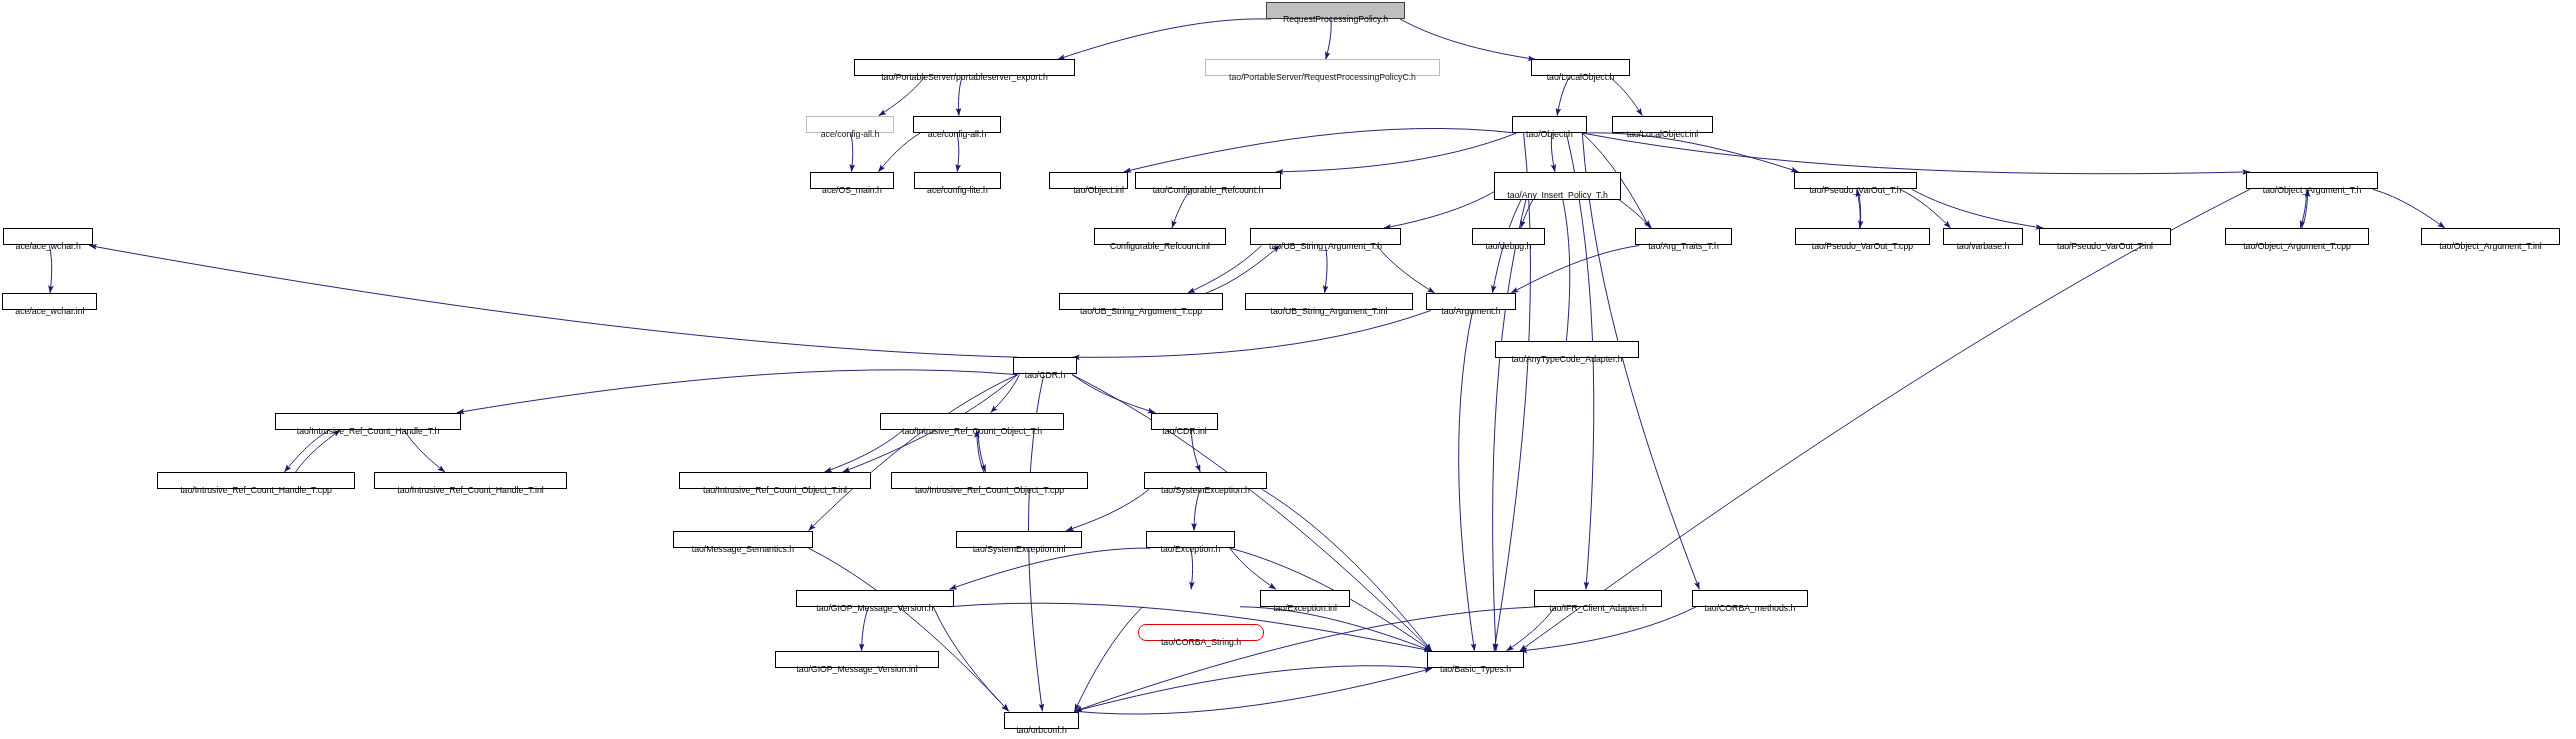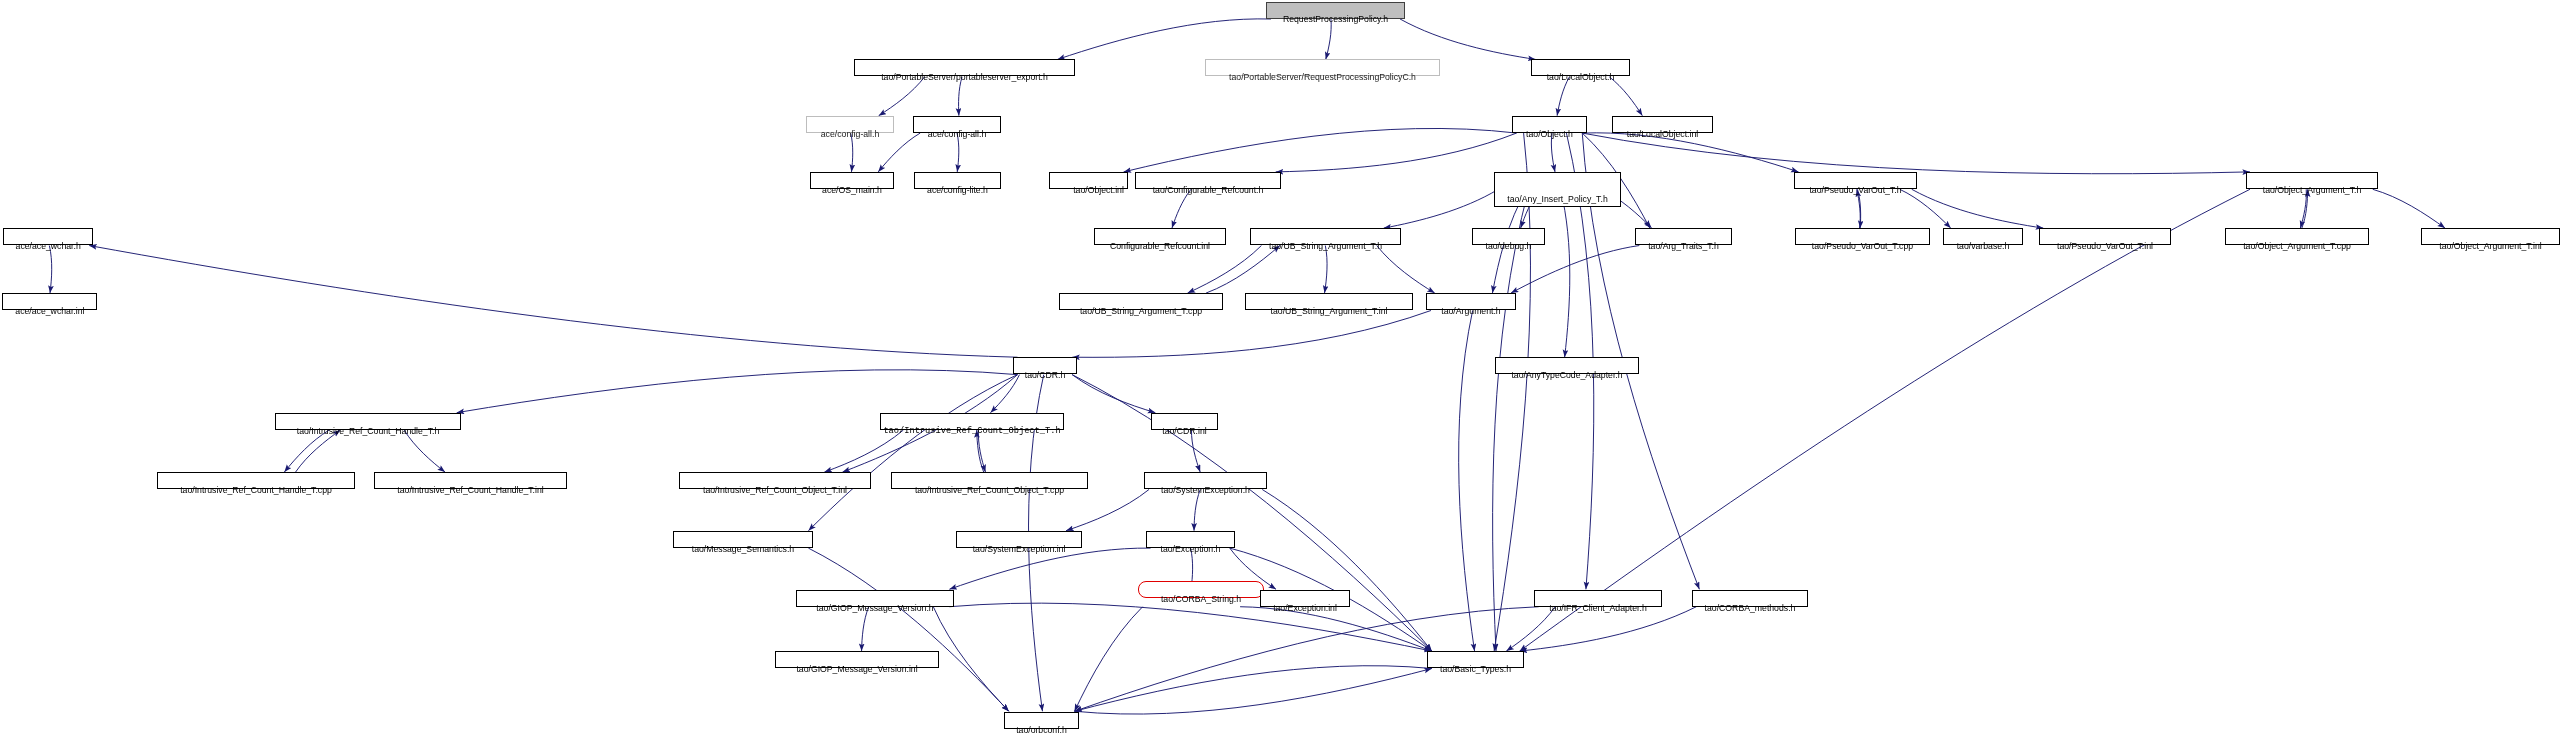--- a/index.html
+++ b/index.html
@@ -171,21 +171,21 @@
       </div>
       <div class="node" style="left: 914px; top: 172px; width: 87px; height: 17.4px; font-size: 8.7px;">
         <span class="node-label">ace/config-lite.h</span>
       </div>
       <div class="node" style="left: 1049px; top: 172px; width: 79px; height: 17.4px; font-size: 8.7px; padding-left: 24px;">
         <span class="node-label">tao/Object.inl</span>
       </div>
       <div class="node" style="left: 1135px; top: 172px; width: 146px; height: 17.4px; font-size: 8.7px;">
         <span class="node-label">tao/Configurable_Refcount.h</span>
       </div>
-      <div class="node" style="left: 1494px; top: 172px; width: 127px; height: 35px; font-size: 8.7px;">
+      <div class="node" style="left: 1494px; top: 172px; width: 127px; height: 28px; font-size: 8.7px;">
         <span class="node-label">tao/Any_Insert_Policy_T.h</span>
       </div>
       <div class="node" style="left: 1794px; top: 172px; width: 123px; height: 17.4px; font-size: 8.7px;">
         <span class="node-label">tao/Pseudo_VarOut_T.h</span>
       </div>
       <div class="node" style="left: 2246px; top: 172px; width: 132px; height: 17.4px; font-size: 8.7px;">
         <span class="node-label">tao/Object_Argument_T.h</span>
       </div>
       <div class="node" style="left: 3.2px; top: 228px; width: 90px; height: 17.4px; font-size: 8.7px;">
         <span class="node-label">ace/ace_wchar.h</span>
@@ -222,30 +222,30 @@
       </div>
       <div class="node" style="left: 1059px; top: 293px; width: 164px; height: 17.4px; font-size: 8.7px;">
         <span class="node-label">tao/UB_String_Argument_T.cpp</span>
       </div>
       <div class="node" style="left: 1245px; top: 293px; width: 168px; height: 17.4px; font-size: 8.7px;">
         <span class="node-label">tao/UB_String_Argument_T.inl</span>
       </div>
       <div class="node" style="left: 1426px; top: 293px; width: 90px; height: 17.4px; font-size: 8.7px;">
         <span class="node-label">tao/Argument.h</span>
       </div>
-      <div class="node" style="left: 1495px; top: 357px; width: 144px; height: 17.4px; font-size: 8.7px;">
+      <div class="node" style="left: 1495px; top: 341px; width: 144px; height: 17.4px; font-size: 8.7px;">
         <span class="node-label">tao/AnyTypeCode_Adapter.h</span>
       </div>
       <div class="node" style="left: 1013px; top: 357px; width: 64px; height: 17.4px; font-size: 8.7px;">
         <span class="node-label">tao/CDR.h</span>
       </div>
       <div class="node" style="left: 275px; top: 413px; width: 186px; height: 17.4px; font-size: 8.7px;">
         <span class="node-label">tao/Intrusive_Ref_Count_Handle_T.h</span>
       </div>
-      <div class="node" style="left: 880px; top: 413px; width: 184px; height: 17.4px; font-size: 8.7px; font-family: Liberation Mono, monospace;">
+      <div class="node" style="left: 880px; top: 413px; width: 184px; height: 17.4px; font-size: 8.7px;">
         <span class="node-label">tao/Intrusive_Ref_Count_Object_T.h</span>
       </div>
       <div class="node" style="left: 1151px; top: 413px; width: 67px; height: 17.4px; font-size: 8.7px;">
         <span class="node-label">tao/CDR.inl</span>
       </div>
       <div class="node" style="left: 157px; top: 472px; width: 198px; height: 17.4px; font-size: 8.7px;">
         <span class="node-label">tao/Intrusive_Ref_Count_Handle_T.cpp</span>
       </div>
       <div class="node" style="left: 374px; top: 472px; width: 193px; height: 17.4px; font-size: 8.7px;">
         <span class="node-label">tao/Intrusive_Ref_Count_Handle_T.inl</span>
@@ -264,21 +264,21 @@
       </div>
       <div class="node" style="left: 956px; top: 531px; width: 126px; height: 17.4px; font-size: 8.7px;">
         <span class="node-label">tao/SystemException.inl</span>
       </div>
       <div class="node" style="left: 1146px; top: 531px; width: 89px; height: 17.4px; font-size: 8.7px;">
         <span class="node-label">tao/Exception.h</span>
       </div>
       <div class="node" style="left: 796px; top: 590px; width: 158px; height: 17.4px; font-size: 8.7px;">
         <span class="node-label">tao/GIOP_Message_Version.h</span>
       </div>
-      <div class="node highlight" style="left: 1138px; top: 581px; width: 126px; height: 17.4px; font-size: 8.7px; border-radius: 8px;">
+      <div class="node highlight" style="left: 1138px; top: 624px; width: 126px; height: 17.4px; font-size: 8.7px; border-radius: 8px;">
         <span class="node-label">tao/CORBA_String.h</span>
       </div>
       <div class="node" style="left: 1260px; top: 590px; width: 90px; height: 17.4px; font-size: 8.7px;">
         <span class="node-label">tao/Exception.inl</span>
       </div>
       <div class="node" style="left: 1534px; top: 590px; width: 128px; height: 17.4px; font-size: 8.7px;">
         <span class="node-label">tao/IFR_Client_Adapter.h</span>
       </div>
       <div class="node" style="left: 1692px; top: 590px; width: 116px; height: 17.4px; font-size: 8.7px;">
         <span class="node-label">tao/CORBA_methods.h</span>

